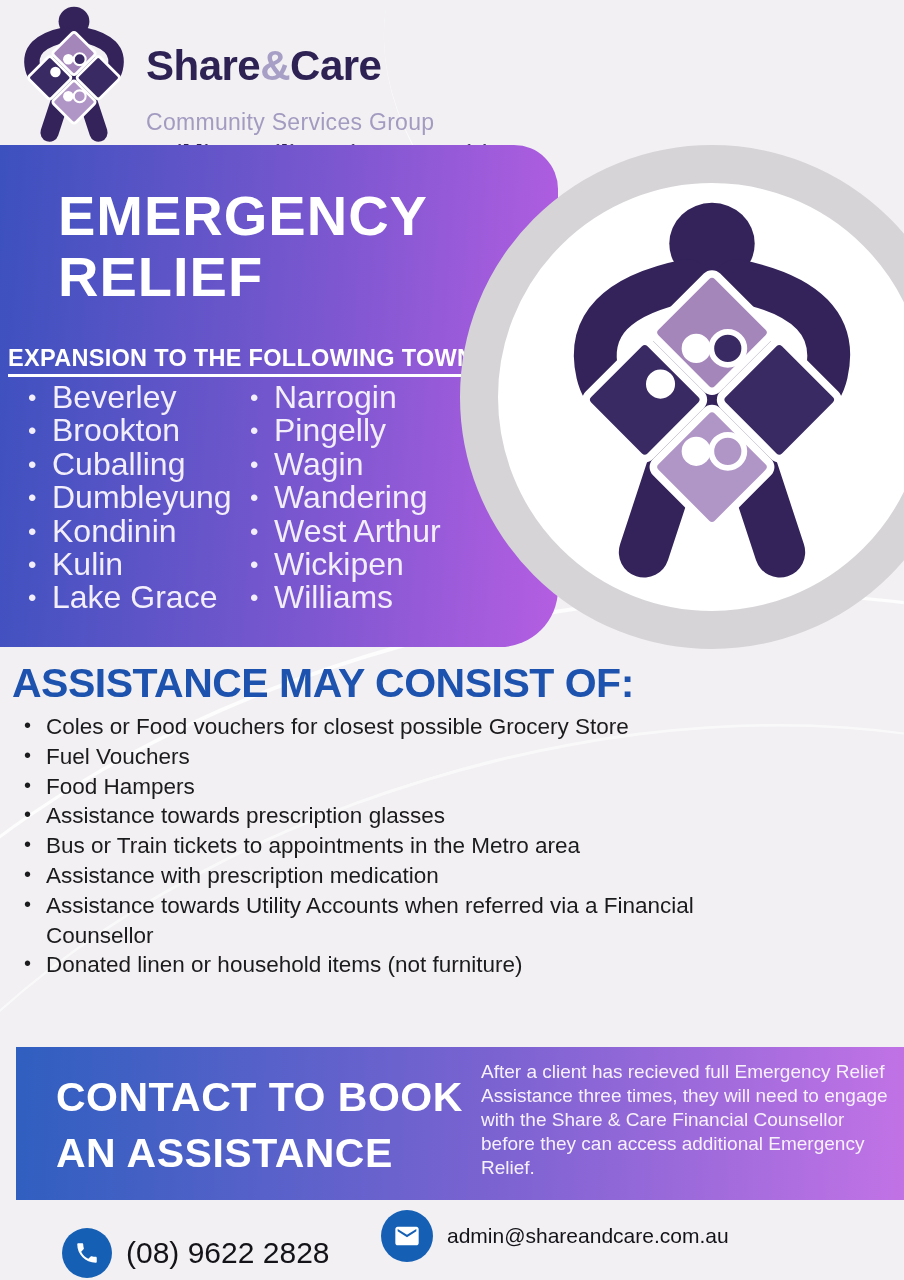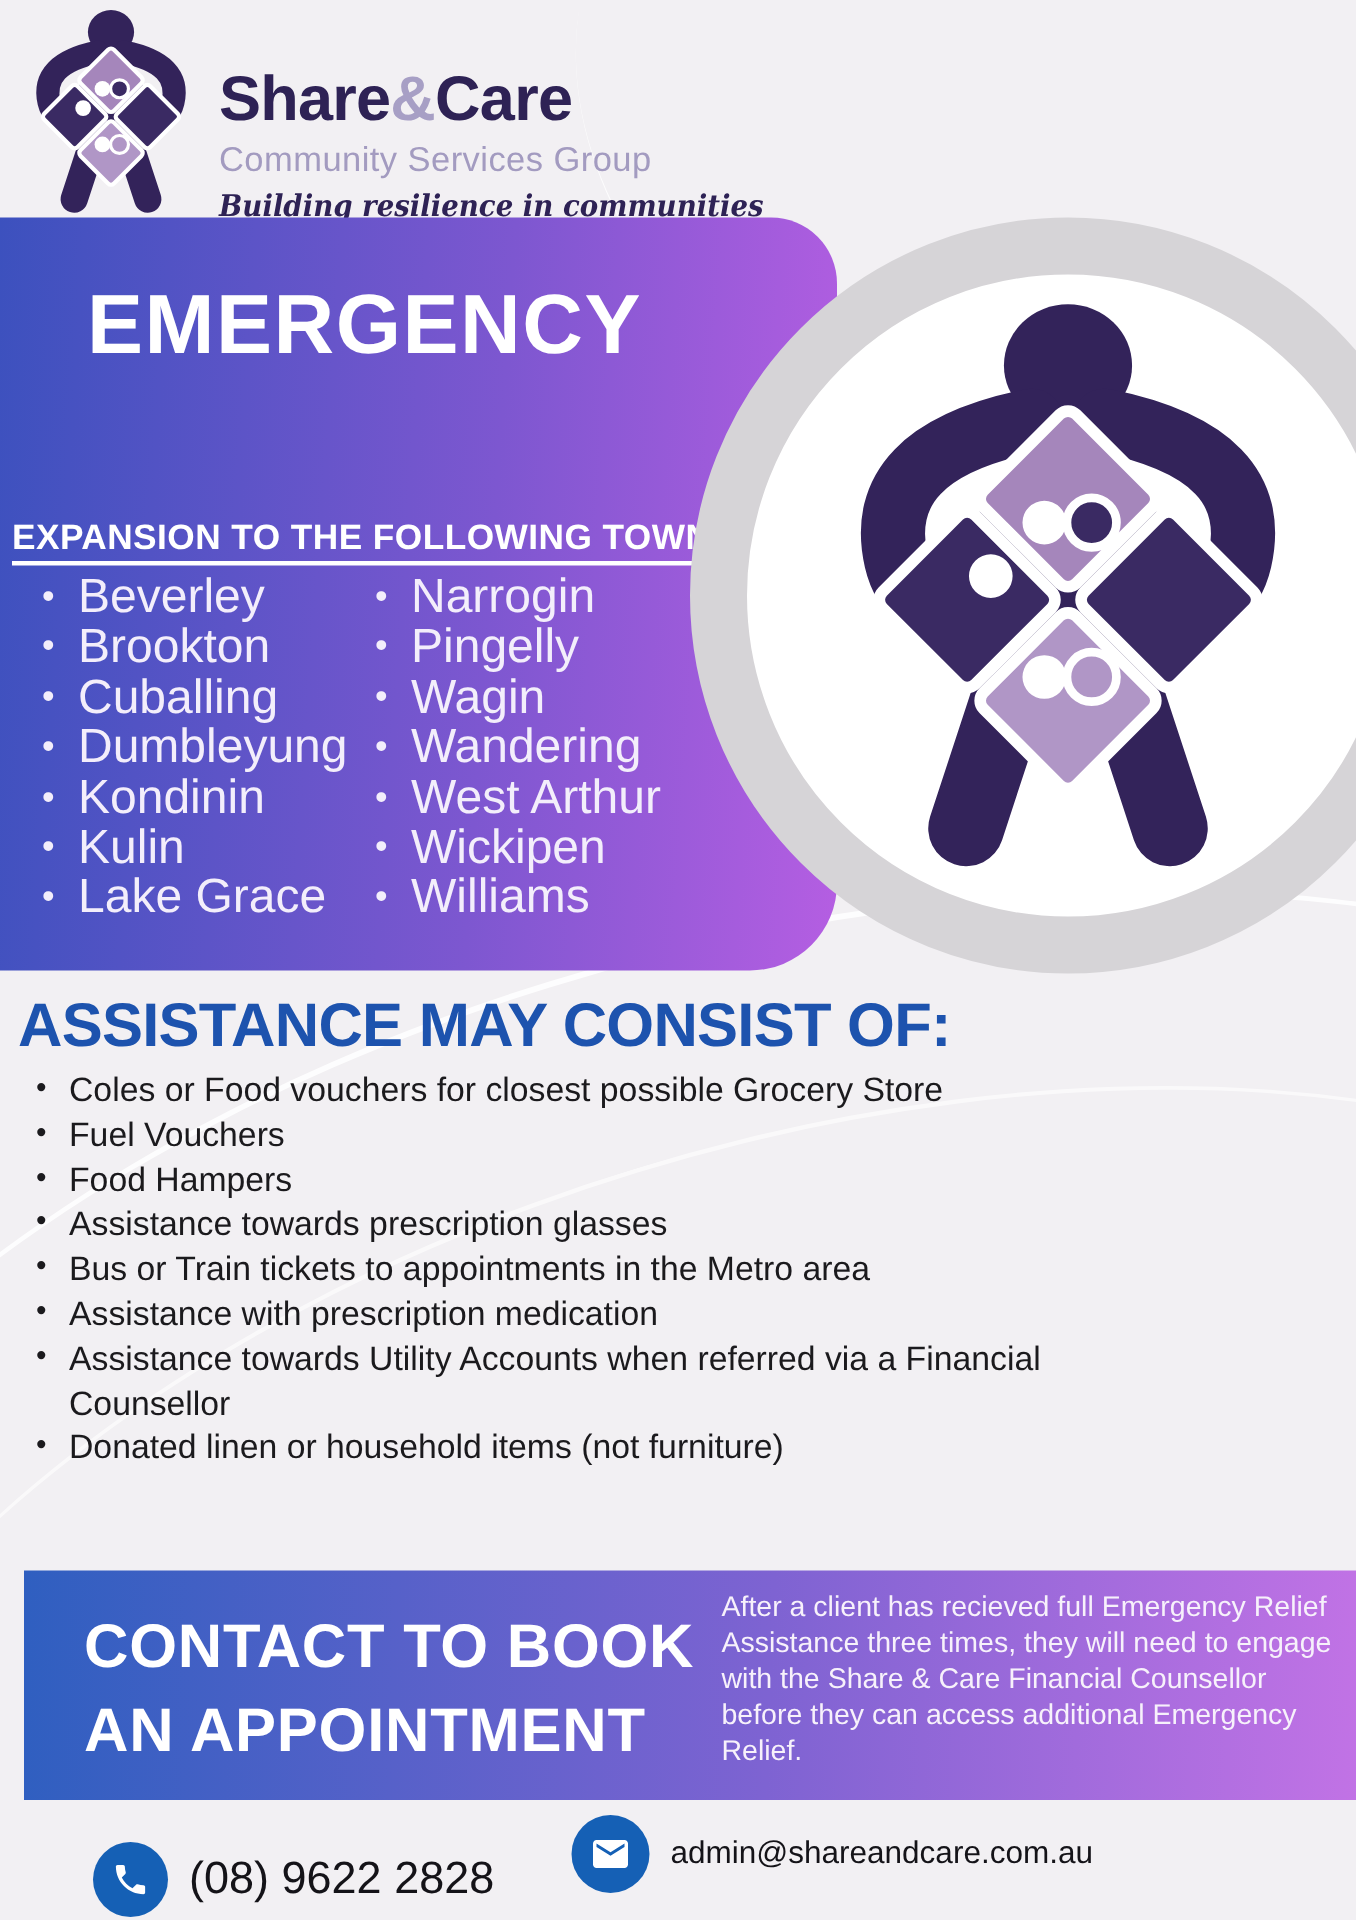--- a/index.html
+++ b/index.html
@@ -17,21 +17,21 @@
   .swirl.s2 { top:760px; left:-200px; width:1500px; height:860px;
     border-top:3px solid rgba(255,255,255,0.6); transform:rotate(-17deg); }
   .swirl.s3 { top:-260px; left:380px; width:1200px; height:700px;
     border-bottom:4px solid rgba(255,255,255,0.8); transform:rotate(8deg); }
 
   
   .logo-mark { position:absolute; left:10px; top:6px; }
   .logo-text { position:absolute; left:146px; top:42px; }
   .logo-name { font-size:42px; font-weight:700; color:#2e2255; letter-spacing:-0.5px; }
   .logo-name .amp { color:#a79fc5; }
-  .logo-sub { font-size:23px; color:#a39bc0; margin-top:3px; letter-spacing:0.3px; }
+  .logo-sub { font-size:23px; color:#a39bc0; margin-top:19px; letter-spacing:0.3px; }
   .logo-tagline { font-family:"DejaVu Serif", serif; font-style:italic; font-weight:700;
     font-size:20px; color:#2e2255; margin-top:5px; transform:scaleX(0.92); transform-origin:left; white-space:nowrap; }
 
   
   .hero {
     position:absolute; left:0; top:145px; width:558px; height:502px;
     background:linear-gradient(94deg, #3c51be 0%, #7d57d0 58%, #b55ee2 100%);
     border-radius:0 44px 58px 0;
   }
   .hero-title {
@@ -130,20 +130,21 @@
   </div>
   <div class="logo-text">
     <div class="logo-name"><span>Share</span><span class="amp">&amp;</span><span>Care</span></div>
     <div class="logo-sub">Community Services Group</div>
     <div class="logo-tagline">Building resilience in communities</div>
   </div>
 
   <div class="hero">
     <div class="hero-title">
       <div>EMERGENCY</div>
+      <div>RELIEF</div>
     </div>
     <div class="towns-heading">EXPANSION TO THE FOLLOWING TOWNS:</div>
     <div class="towns">
       <ul class="col1">
 
       <li>Beverley</li>
           <li>Brookton</li>
           <li>Cuballing</li>
           <li>Dumbleyung</li>
           <li>Kondinin</li>
@@ -178,21 +179,21 @@
       <li>Assistance towards prescription glasses</li>
       <li>Bus or Train tickets to appointments in the Metro area</li>
       <li>Assistance with prescription medication</li>
       <li>Assistance towards Utility Accounts when referred via a Financial Counsellor</li>
       <li>Donated linen or household items (not furniture)</li>
     </ul>
 
   <div class="contact-banner">
     <div class="contact-heading">
       <div>CONTACT TO BOOK</div>
-      <div>AN APPOINTMENT</div>
+      <div>AN ASSISTANCE</div>
     </div>
     <div class="contact-note">After a client has recieved full Emergency Relief Assistance three times, they will need to engage with the Share &amp; Care Financial Counsellor before they can access additional Emergency Relief.</div>
   </div>
 
   <div class="footer-contacts">
     <div class="contact-item phone-group">
       <div class="icon-circle">
         <svg width="26" height="26" viewBox="0 0 24 24">
           <path fill="#fff" d="M6.62 10.79c1.44 2.83 3.76 5.14 6.59 6.59l2.2-2.2c.27-.27.67-.36 1.02-.24 1.12.37 2.33.57 3.57.57.55 0 1 .45 1 1V20c0 .55-.45 1-1 1-9.39 0-17-7.61-17-17 0-.55.45-1 1-1h3.5c.55 0 1 .45 1 1 0 1.25.2 2.45.57 3.57.11.35.03.74-.25 1.02l-2.2 2.2z"></path>
         </svg>

